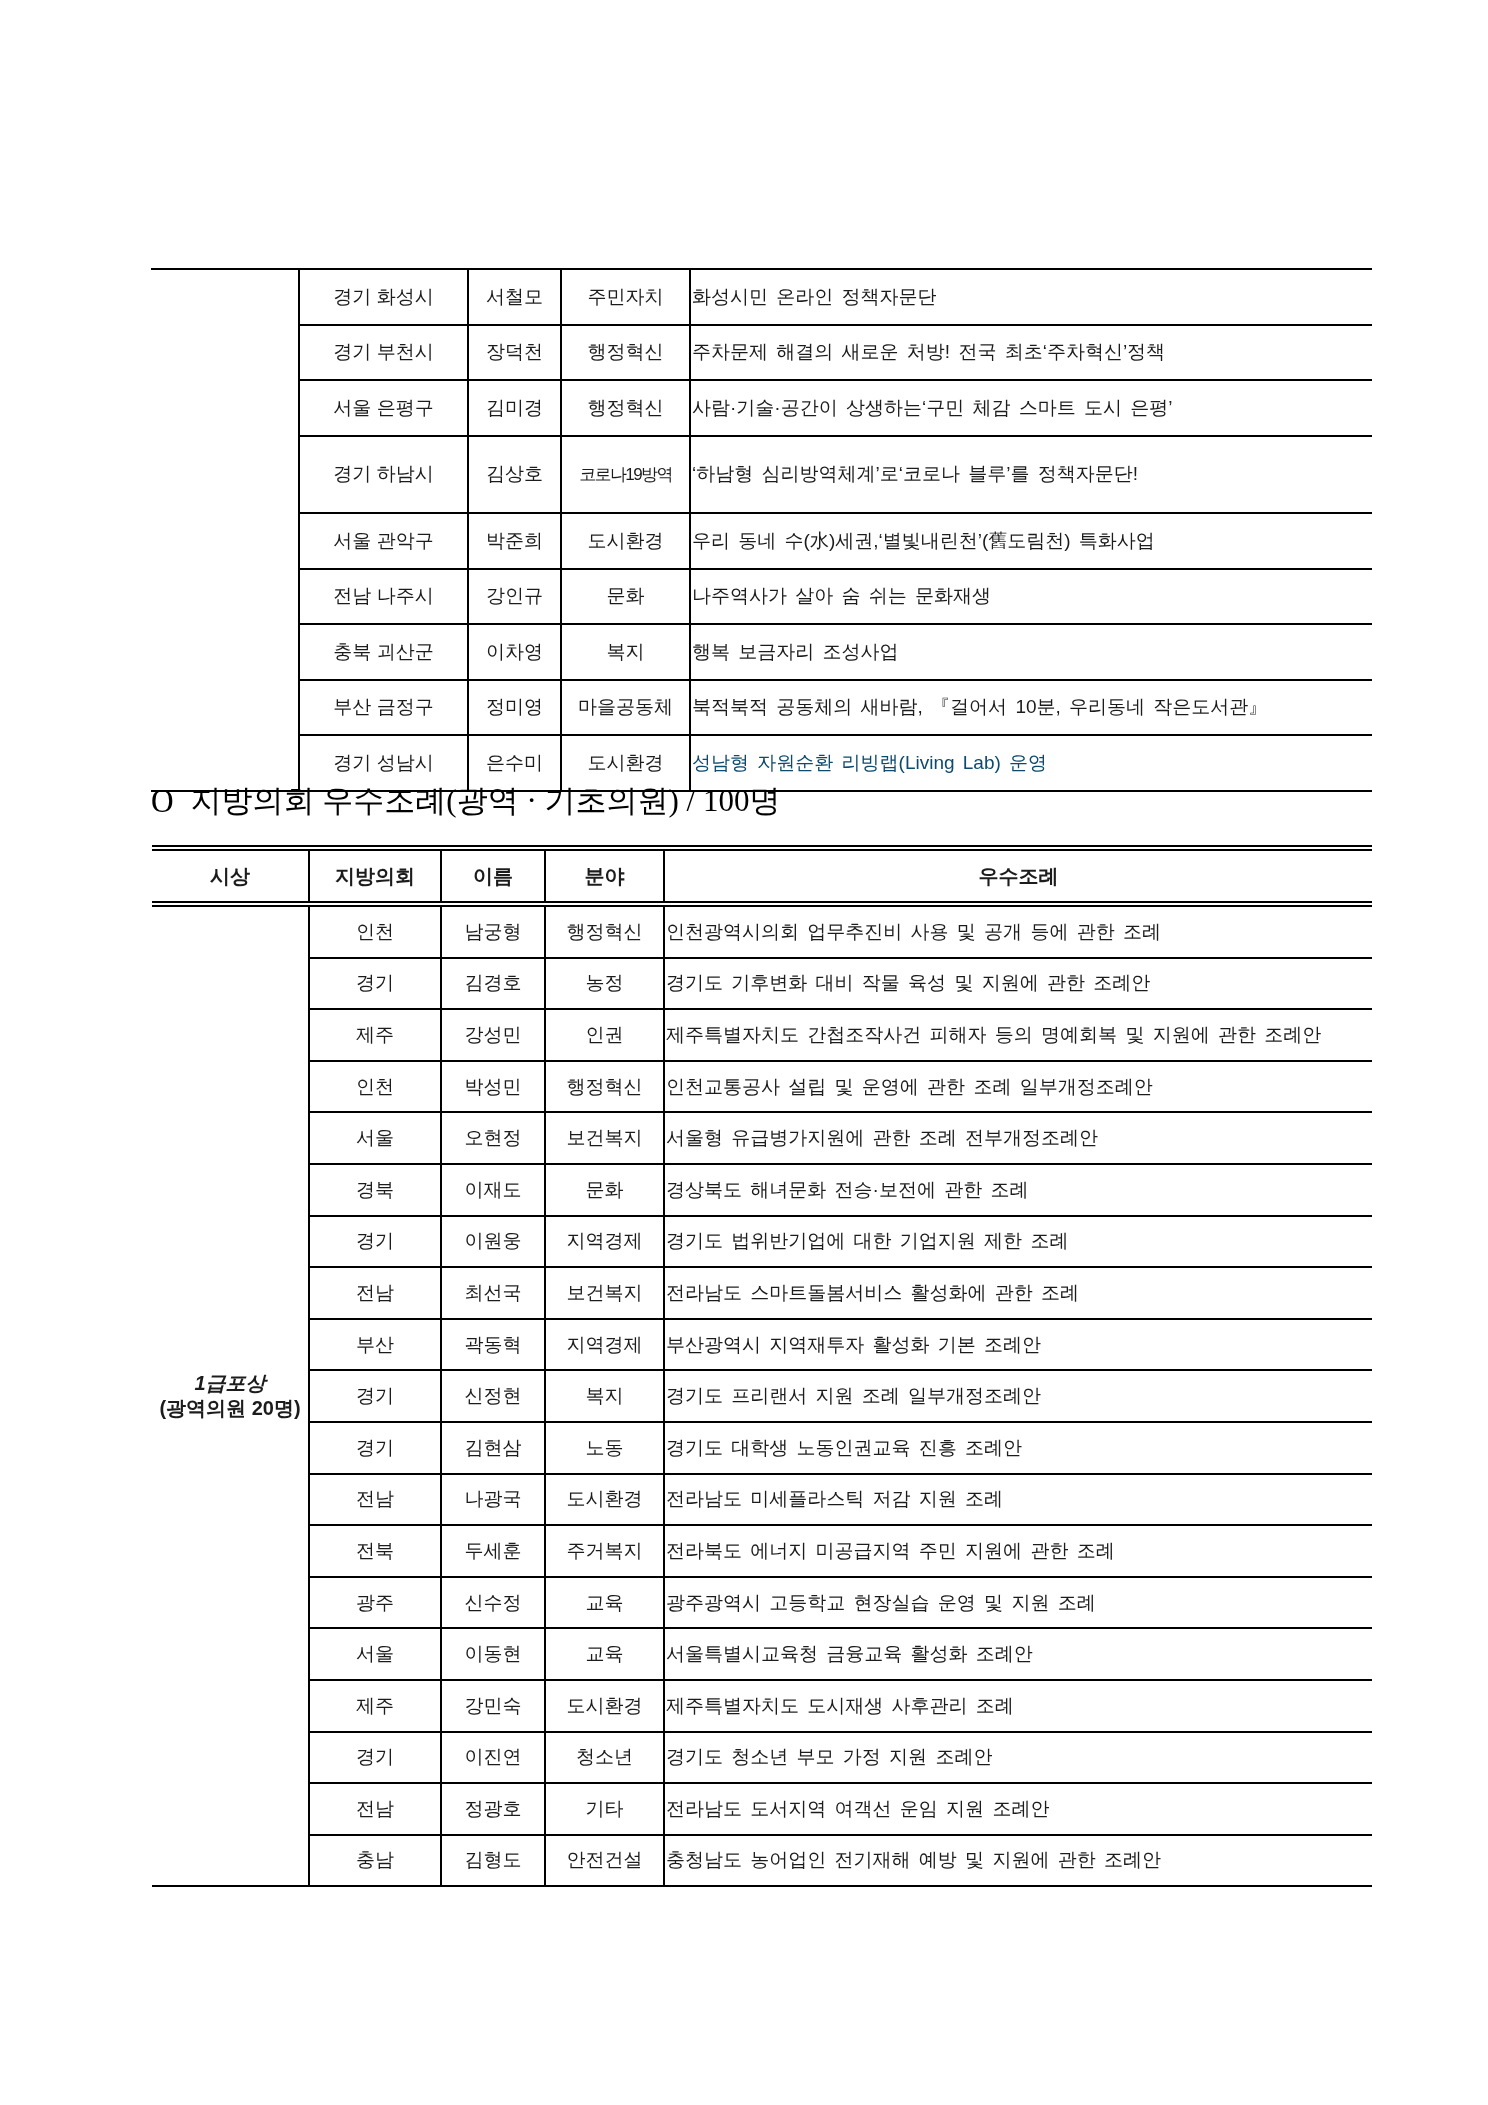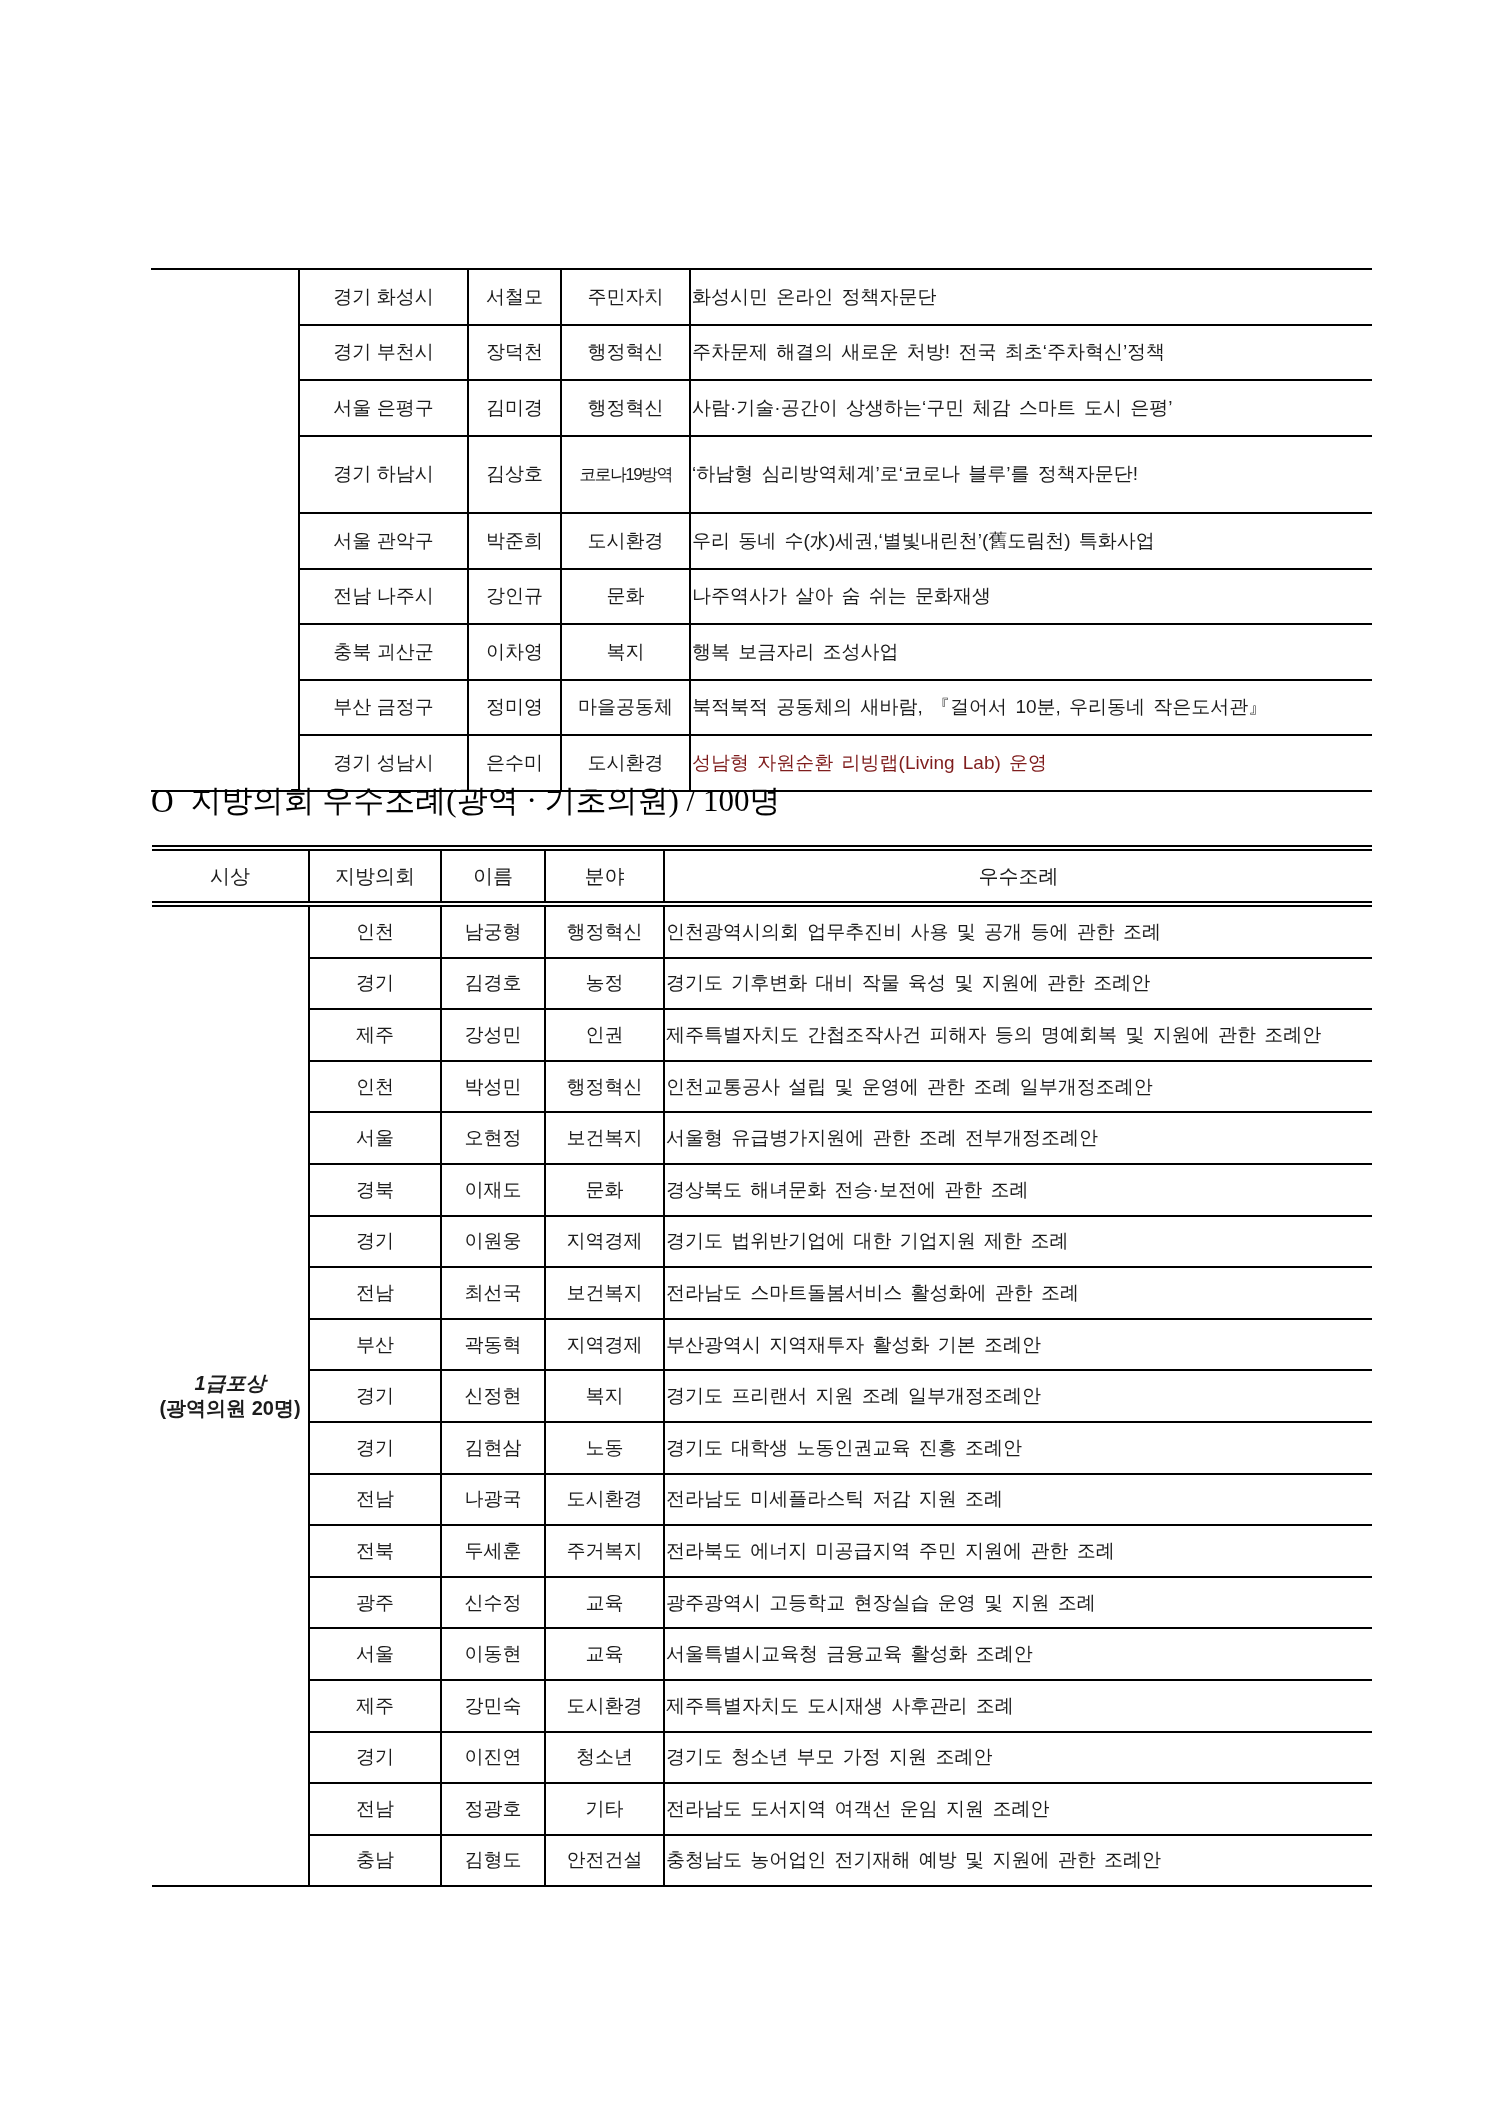--- a/index.html
+++ b/index.html
@@ -16,31 +16,31 @@
   td:last-child, th:last-child { border-right:0; }
   th:first-child, td.award-cell { border-left:0; }
 
   
   .t1 { position:absolute; left:151px; top:268px; width:1221px; }
   .t1 td { height:51.5px; font-size:19px; }
   
   .t2 { position:absolute; left:152px; top:845px; width:1220px; }
   .t2 th {
     border-top:6px double #000; border-bottom:6px double #000;
-    height:48px; font-size:20px; font-weight:normal; text-align:center;
+    height:48px; font-size:20px; font-weight:bold; text-align:center;
   }
   .t2 td { height:47.6px; font-size:19px; }
 
   td.c { text-align:center; padding:0 2px; }
   td.item {
     text-align:left; padding-right:6px;
     word-spacing:3px; white-space:nowrap;
   }
   td.tight { letter-spacing:-1.6px; font-size:17px; padding:12px;margin-left:28px; }
-  td.muted { color:#7f1d1d; }
+  td.muted { color:#0c4a6e; }
 
   td.award-cell { text-align:center; }
   .award-title { font-weight:bold; font-size:20px; line-height:1.25;font-style:italic; }
   .award-sub   { font-size:20px; line-height:1.25;font-weight:bold; }
 
   
   .heading {
     position:absolute; left:150px; top:780px; margin:0;
     font-family:"Liberation Serif","DejaVu Serif",serif;
     font-weight:500; font-size:31px; color:#000;

